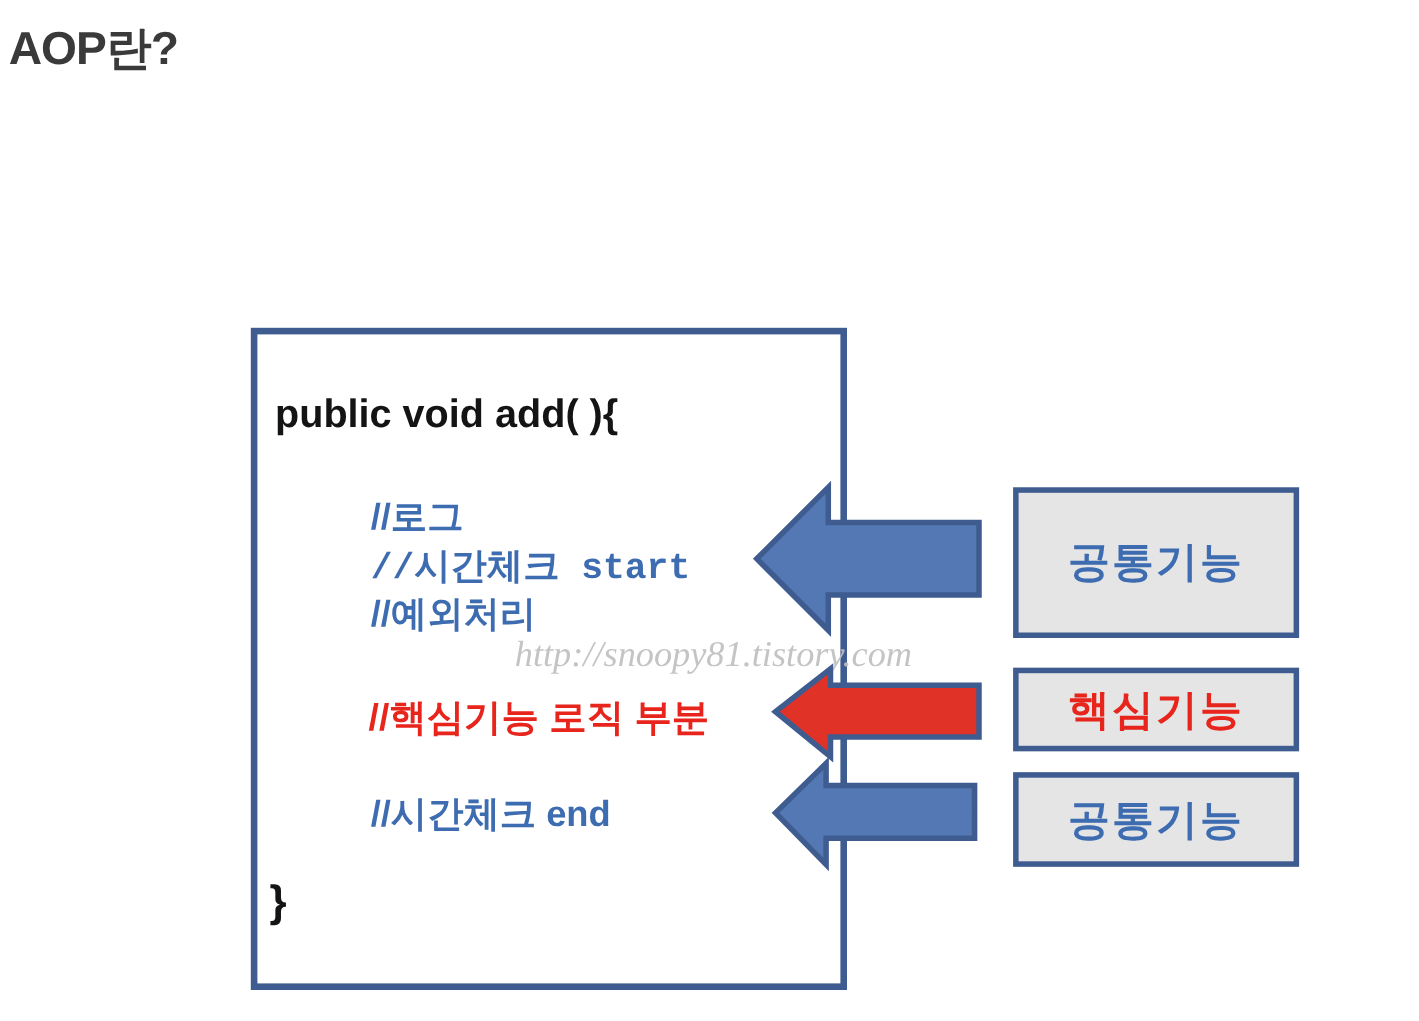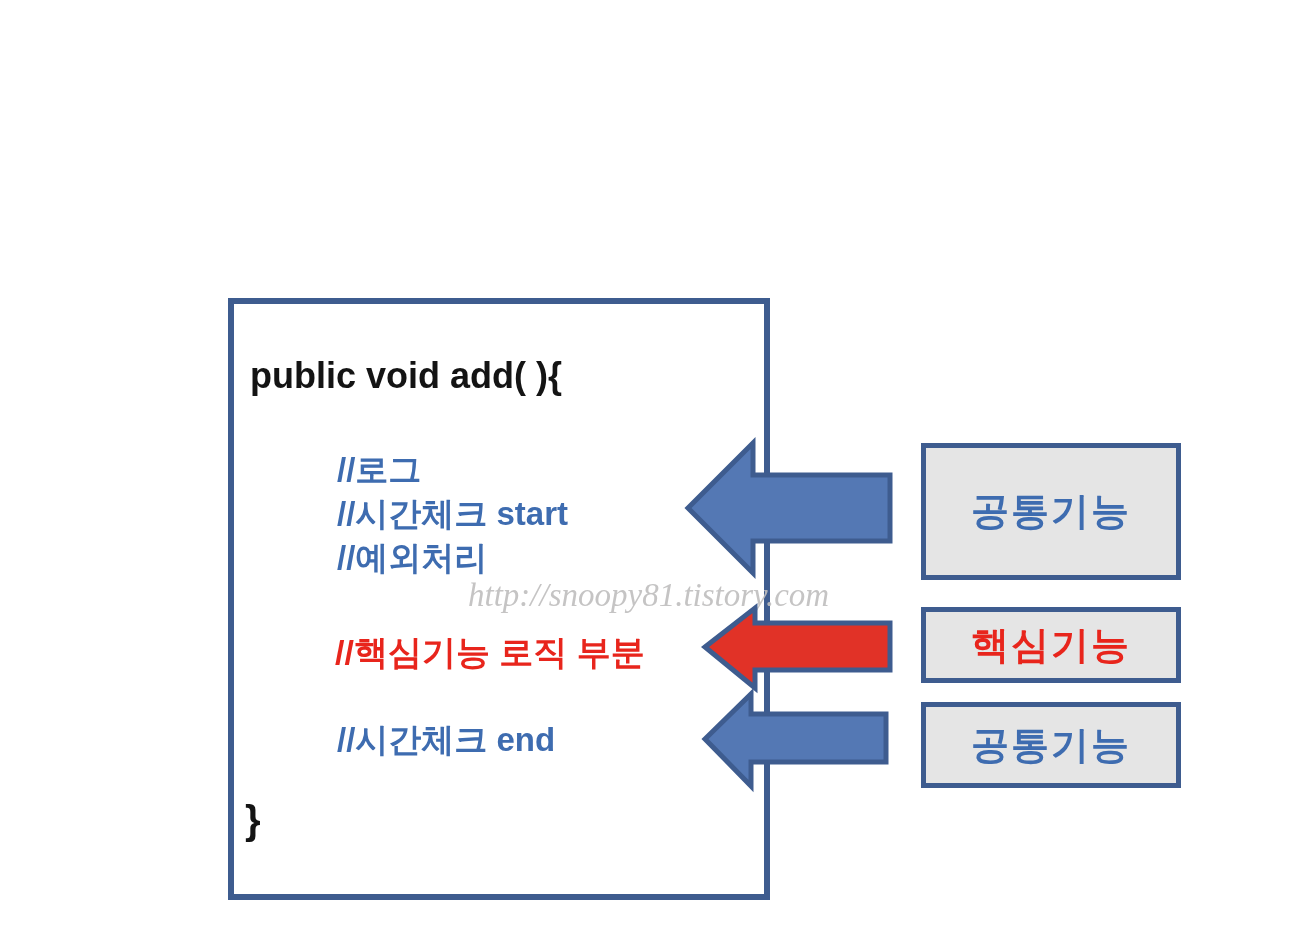--- a/index.html
+++ b/index.html
@@ -18,21 +18,21 @@
 
   
   .diagram { position:absolute; left:0; top:0; width:1290px; height:660px; }
 
   .code-box { position:absolute; left:228px; top:298px; width:542px; height:602px;
               border:6px solid var(--outline); background:transparent; z-index:1; }
 
   .code-line { position:absolute; font-weight:bold; white-space:nowrap; z-index:2; }
   .ln-signature { left:250px; top:355px; font-size:36px; color:var(--code-black); }
   .ln-c0 { left:337px; top:448px; font-size:33px; color:var(--comment-blue);text-align:right; }
-  .ln-c1 { left:337px; top:492px; font-size:33px; color:var(--comment-blue); }
+  .ln-c1 { left:337px; top:492px; font-size:33px; color:var(--comment-blue);font-family:Liberation Mono, monospace; }
   .ln-c2 { left:337px; top:536px; font-size:33px; color:var(--comment-blue); }
   .ln-biz { left:335px; top:630px; font-size:34px; color:var(--core-red); }
   .ln-end { left:337px; top:718px; font-size:33px; color:var(--comment-blue); }
   .ln-brace { left:245px; top:798px; font-size:40px; color:var(--code-black); }
 
   .watermark { position:absolute; left:468px; top:577px; z-index:3;
                font-family:"Liberation Serif", serif; font-style:italic;
                font-size:33px; color:var(--watermark-gray); opacity:.9;
                white-space:nowrap; }
 
@@ -51,20 +51,21 @@
   .arr-2 { left:703px; top:606px; }
   .arr-3 { left:703px; top:692px; }
   .poly-blue { fill:var(--arrow-blue); stroke:var(--outline); stroke-width:5; stroke-linejoin:miter; }
   .poly-red  { fill:var(--arrow-red);  stroke:var(--outline); stroke-width:5; stroke-linejoin:miter; }
 </style>
 </head>
 <body>
 
 <div class="page">
 
+  <h1 class="title">AOP란?</h1>
 
 
   <div class="diagram">
 
     <div class="code-box"></div>
 
     <span class="code-line ln-signature">public void add( ){</span>
     <span class="code-line ln-c0">//로그</span>
     <span class="code-line ln-c1">//시간체크 start</span>
     <span class="code-line ln-c2">//예외처리</span>

